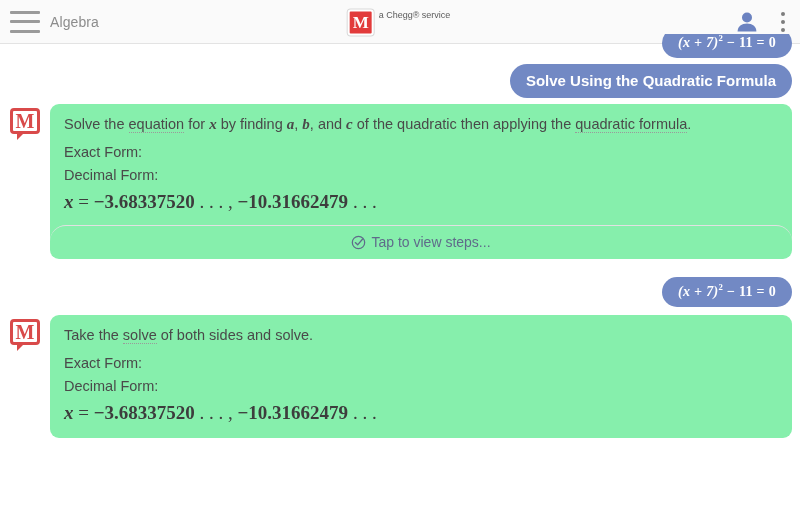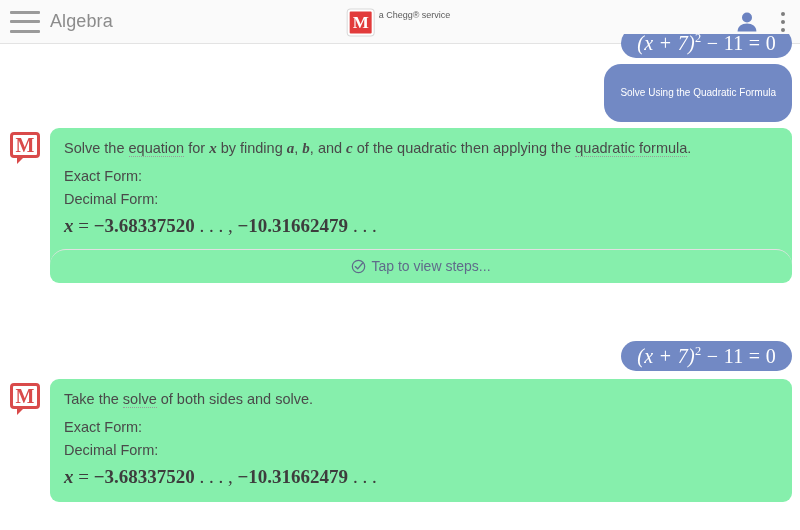--- a/index.html
+++ b/index.html
@@ -46,21 +46,21 @@
     flex: none;
   }
   .hamburger span {
     display: block;
     height: 3px;
     width: 100%;
     background: #9a9a9a;
     border-radius: 1px;
   }
   .subject-title {
-    font-size: 18px;
+    font-size: 14px;
     color: #8c8c8c;
     font-weight: 400;
     letter-spacing: .1px;
     white-space: nowrap;
   }
 
   .brand {
     position: absolute;
     left: 50%;
     top: 50%;
@@ -172,38 +172,37 @@
     border-radius: 16px;
     padding: 6px 14px;
     font-size: 15px;
     line-height: 20px;
     max-width: 640px;
     cursor: pointer;
     box-sizing: border-box;
   }
   .bubble.math {
     font-family: "Liberation Serif", serif;
-    font-weight: normal;
-    font-size: 20px;
+    font-weight: bold;
+    font-size: 14px;
     font-style: italic;
     letter-spacing: .3px;
     padding: 5px 16px;
-    margin-top: 40px;
   }
   .bubble.math .op { font-style: normal; }
   .bubble.math sup {
     font-size: .62em;
     font-style: normal;
     vertical-align: super;
     line-height: 0;
   }
   .bubble.action {
-    font-size: 10px;
-    font-weight: 400;
-    padding: 19px 16px;
+    font-size: 15px;
+    font-weight: 700;
+    padding: 7px 16px;
     border-radius: 17px;
   }
 
   
   .row.clipped {
     margin-top: -10px;
     margin-bottom: 6px;
     overflow: hidden;
     height: 24px;
     align-items: flex-end;

